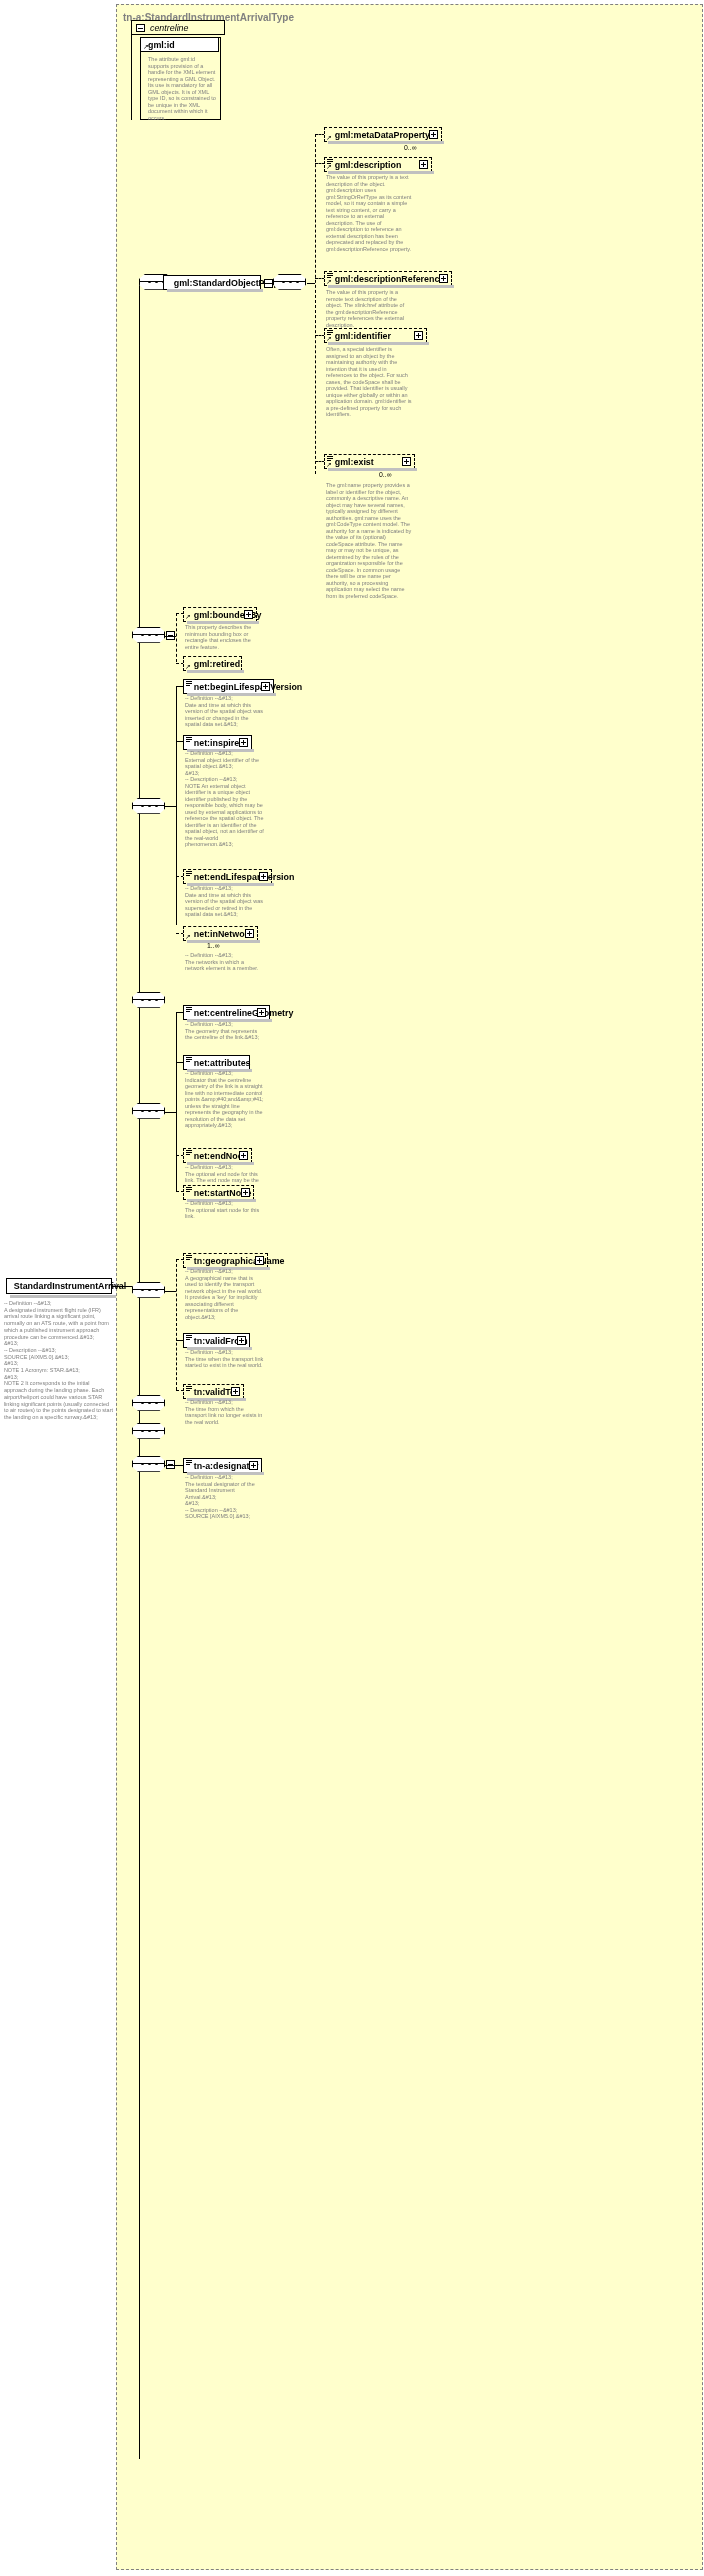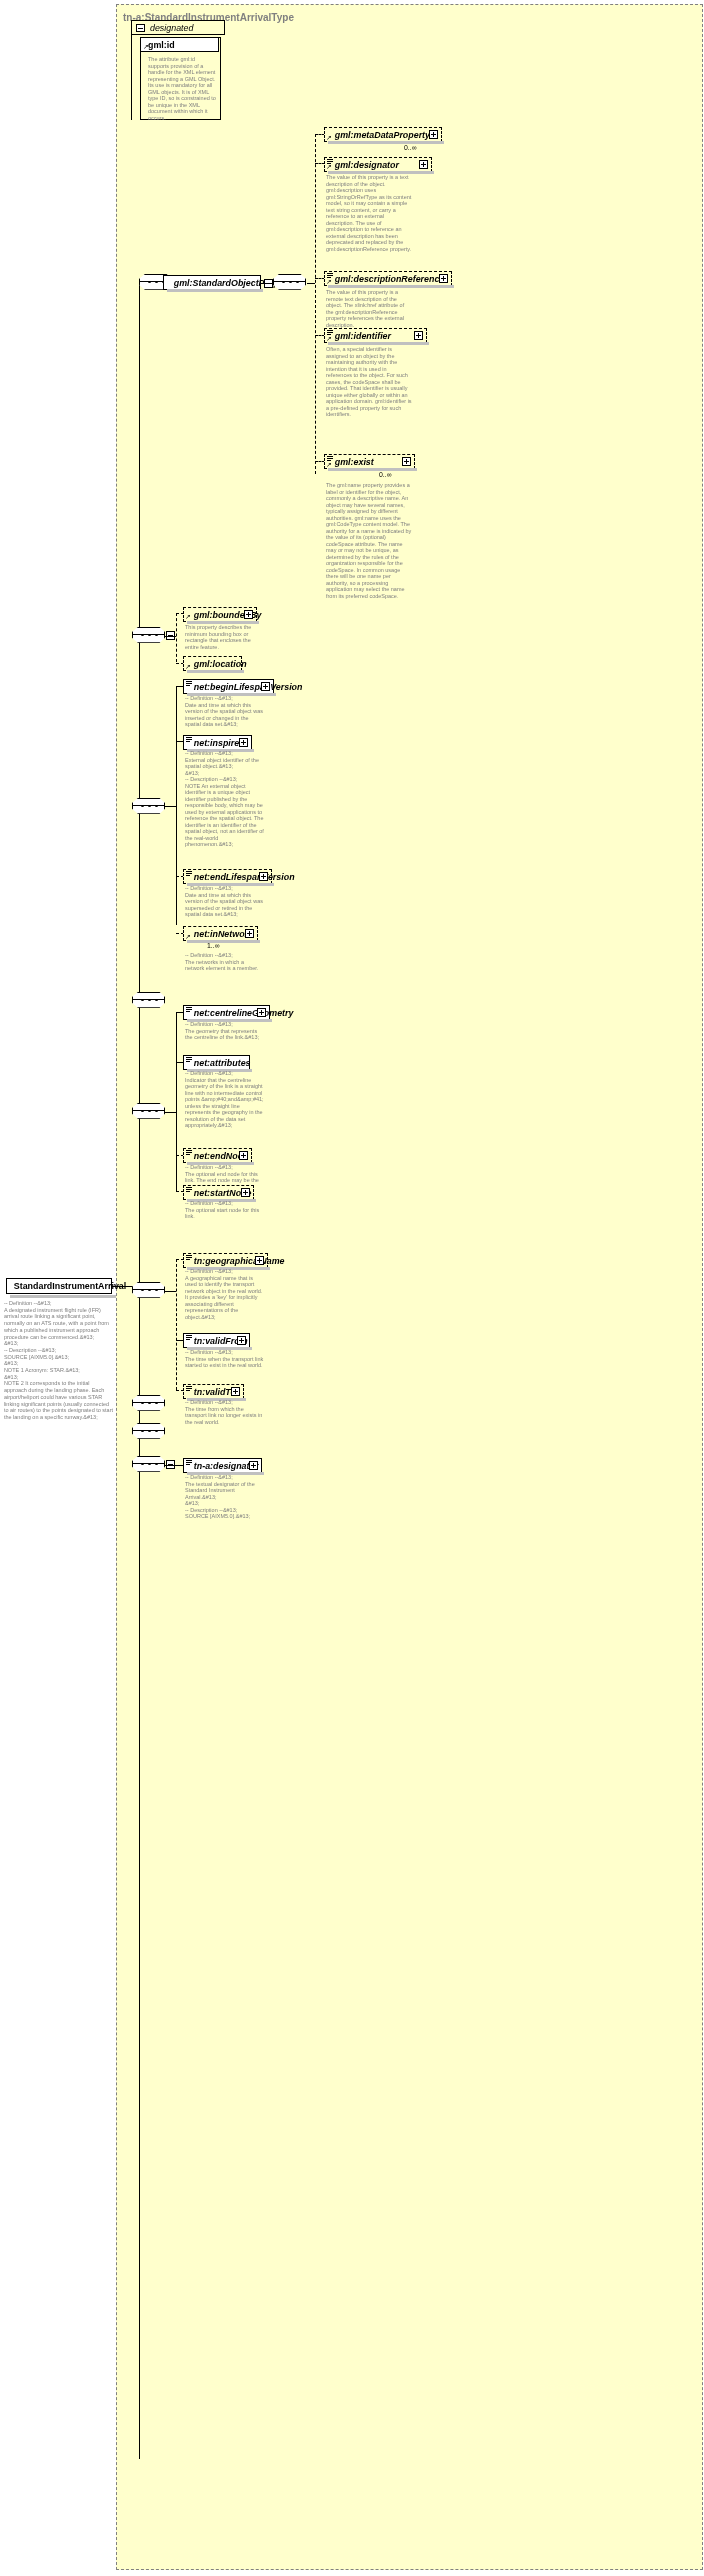--- a/index.html
+++ b/index.html
@@ -56,21 +56,21 @@
     font-size:5.5px;line-height:6.5px;color:#808080;
   }
   #gmlid-docbox{
     position:absolute;left:140px;top:37px;width:81px;height:83px;
     border:1px solid #000;box-sizing:border-box;background:transparent;
   }
 
   
   .el{
     position:absolute;box-sizing:border-box;background:#ffffcc;
-    border:1px solid #000;height:14.8px;font-style:italic;
+    border:1px solid #000;height:14.8px;
   }
   .el.dashed{border:1px dashed #000;background:#ffffcc;}
   .el .sh{position:absolute;left:3px;top:100%;width:100%;height:3px;background:#c0c0c0;}
   .el .lbl{
     position:absolute;left:9.8px;top:2px;font-size:8.9px;font-weight:bold;color:#000;
     white-space:nowrap;line-height:10.8px;
   }
   .el .boxicon{
     position:absolute;right:3px;top:2px;width:8.9px;height:8.9px;border:1px solid #000;
     background:#fff;box-sizing:border-box;
@@ -140,21 +140,21 @@
 </style>
 </head>
 <body>
 
 <div id="ct-box"></div>
 <div id="ct-title">tn-a:StandardInstrumentArrivalType</div>
 
 <div id="attr-tabfill"></div>
 <div id="attr-box"></div>
 <div class="pm" style="left:136px;top:23.6px;"></div>
-<div id="attr-label">designated</div>
+<div id="attr-label">centreline</div>
 
 <div id="gmlid-docbox"></div>
 <div id="gmlid-box"><span class="sh"></span></div>
 <div class="refarrow" style="left:143px;top:44px;">↗</div>
 <div id="gmlid-label">gml:id</div>
 <div id="gmlid-doc">The attribute gml:id supports provision of a handle for the XML element representing a GML Object. Its use is mandatory for all GML objects. It is of XML type ID, so is constrained to be unique in the XML document within which it occurs.</div>
 
 <div class="hl" style="left:112px;top:1286px;width:26.6px;"></div>
 <div class="pm" style="left:103px;top:1282px;"></div>
 
@@ -201,21 +201,21 @@
 <div class="card" style="left:404px;top:144px;">0..∞</div>
 
 <div class="hl d" style="left:315px;top:163px;width:9.8px;"></div>
 <div class="el dashed" style="left:324px;top:157px;width:108px;">
   <span class="sh"></span>
   <span class="doclines">
       <i></i>
       <i></i>
       <i></i>
     </span>
-  <span class="lbl">gml:designator</span>
+  <span class="lbl">gml:description</span>
   <span class="boxicon plus"></span>
 </div>
 <div class="refarrow" style="left:326px;top:164px;">↗</div>
 <div class="doc" style="left:326px;top:174px;width:87px;">The value of this property is a text description of the object. gml:description uses gml:StringOrRefType as its content model, so it may contain a simple text string content, or carry a reference to an external description. The use of gml:description to reference an external description has been deprecated and replaced by the gml:descriptionReference property.</div>
 
 <div class="hl d" style="left:315px;top:278px;width:9.8px;"></div>
 <div class="el dashed" style="left:324px;top:271px;width:128px;">
   <span class="sh"></span>
   <span class="doclines">
       <i></i>
@@ -276,21 +276,21 @@
   <span class="sh"></span>
   <span class="lbl">gml:boundedBy</span>
   <span class="boxicon plus"></span>
 </div>
 <div class="refarrow" style="left:185px;top:614px;">↗</div>
 <div class="doc" style="left:185px;top:624px;width:71px;">This property describes the minimum bounding box or rectangle that encloses the entire feature.</div>
 
 <div class="hl d" style="left:176px;top:663px;width:7.9px;"></div>
 <div class="el dashed" style="left:183px;top:656px;width:59px;">
   <span class="sh"></span>
-  <span class="lbl">gml:location</span>
+  <span class="lbl">gml:retired</span>
 </div>
 <div class="refarrow" style="left:185px;top:664px;">↗</div>
 
 <div class="seq" style="left:132px;top:798px;">
   <span class="sh"></span>
     <span class="body"></span>
     <span class="bar"></span>
   <span class="dots">
       <b></b>
       <b></b>

